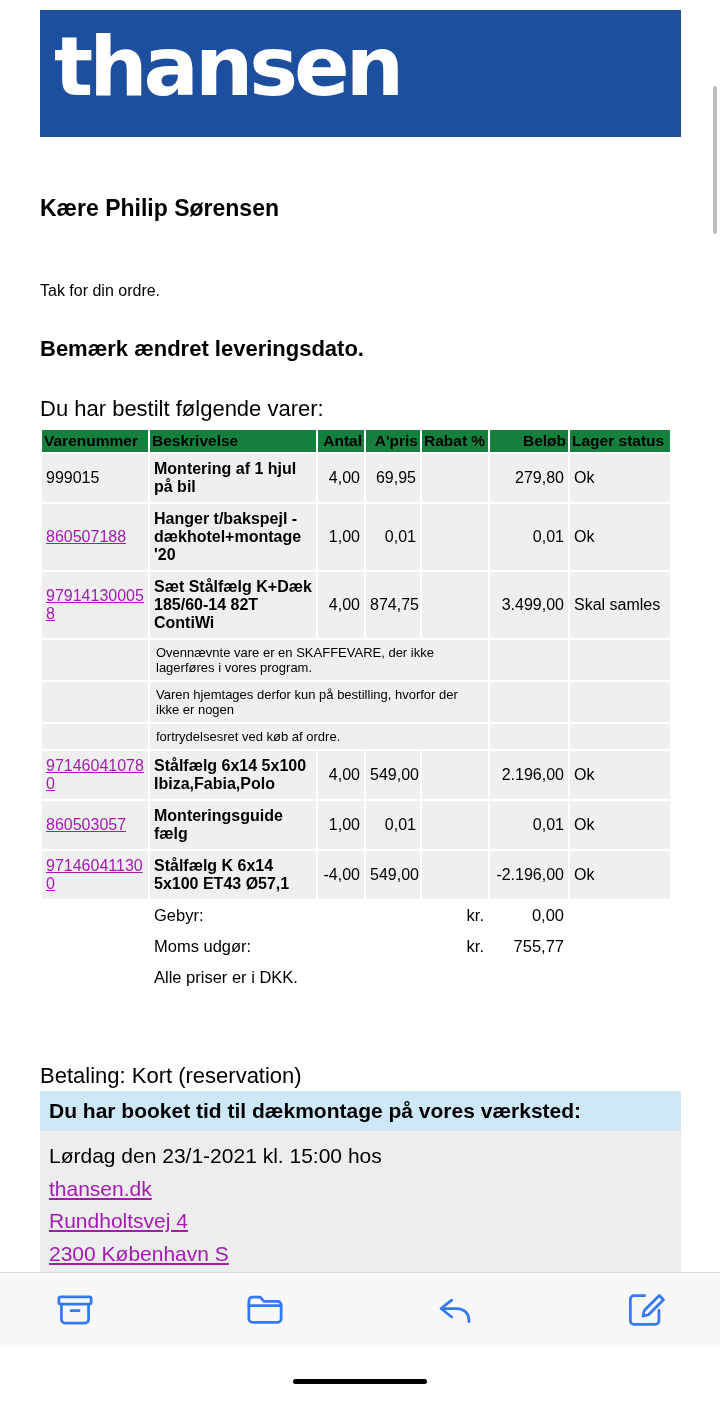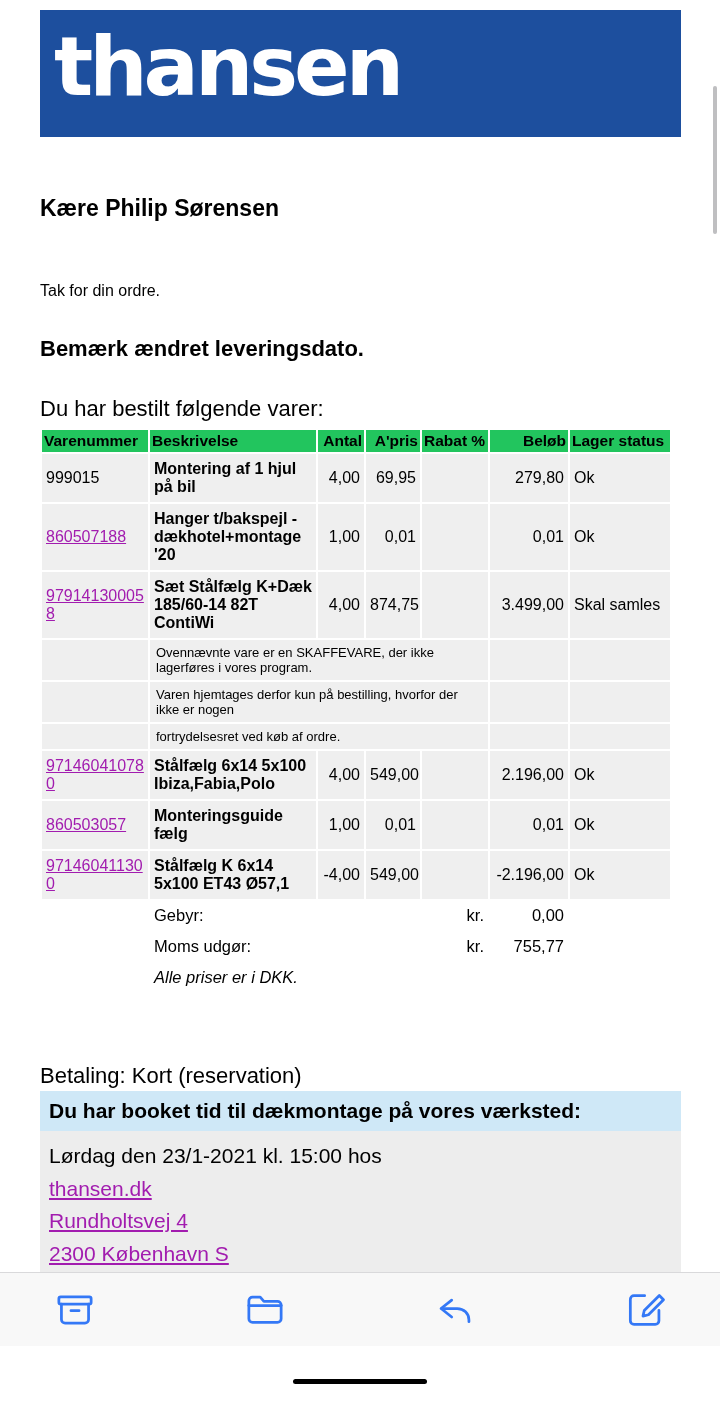--- a/index.html
+++ b/index.html
@@ -18,33 +18,33 @@
   }
   
   .content { position:absolute; left:40px; top:137px; width:641px; }
   .greeting { margin-top:58px; font-size:23px; font-weight:bold; }
   .thanks   { margin-top:60px; font-size:16px; }
   .notice   { margin-top:36px; font-size:22px; font-weight:bold; }
   .intro    { margin-top:34px; font-size:22px; }
 
   
   table.order { margin-top:6px; width:630px; border-collapse:separate; border-spacing:2px; table-layout:fixed; font-size:16px; }
-  table.order th { font-size:15.5px; font-weight:bold; padding:2px 2px; background:#22c55e; white-space:nowrap; }
+  table.order th { font-size:15.5px; font-weight:bold; padding:2px 2px; background:#15803d; white-space:nowrap; }
   table.order td { background:#efefef; padding:6px 4px; vertical-align:middle; }
   th.h-left { text-align:left; } th.h-right{ text-align:right; }
   td.c-vn   { word-break:break-all; font-size:16px; }
   td.c-desc { font-weight:bold; }
   td.c-num  { text-align:right; }
   td.c-lager{ }
   tr.nrow td { font-size:13px; padding:5px 6px; vertical-align:top; }
   tr.srow td { background:#ffffff; font-size:16.5px; padding:5px 4px; }
   td.kr { text-align:right; }
   td.val { text-align:right; }
   .bold-val { font-weight:bold; }
-  td.small-note { font-size:15px;font-style:italic; }
+  td.small-note { font-size:15px; }
   a.vn-link, .booking-block a { color:#a21caf; text-decoration:underline; }
 
   
   .payment { margin-top:66px; font-size:22px; line-height:1.42; }
   .booking-heading { margin-top:0; background:#cfe8f7; font-size:21px; font-weight:bold; padding:8px 9px; }
   .booking-block { background:#ededed; font-size:21px; padding:10px 9px 16px 9px; line-height:1.45; min-height:128px; }
   .booking-block .bk-line { margin-bottom:2px; }
 
   
   .toolbar {

